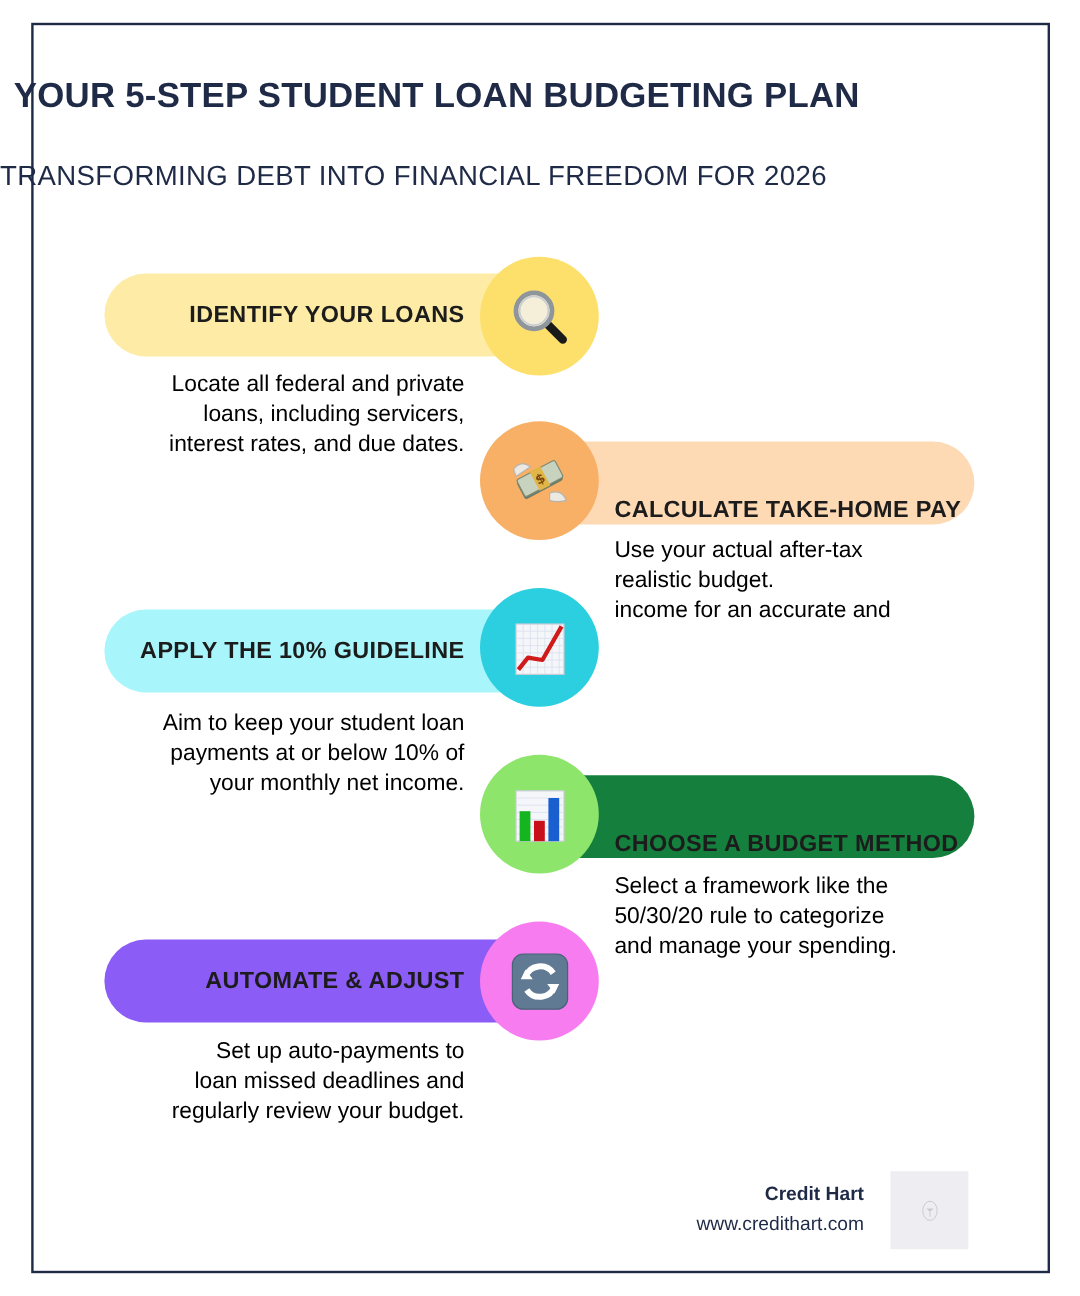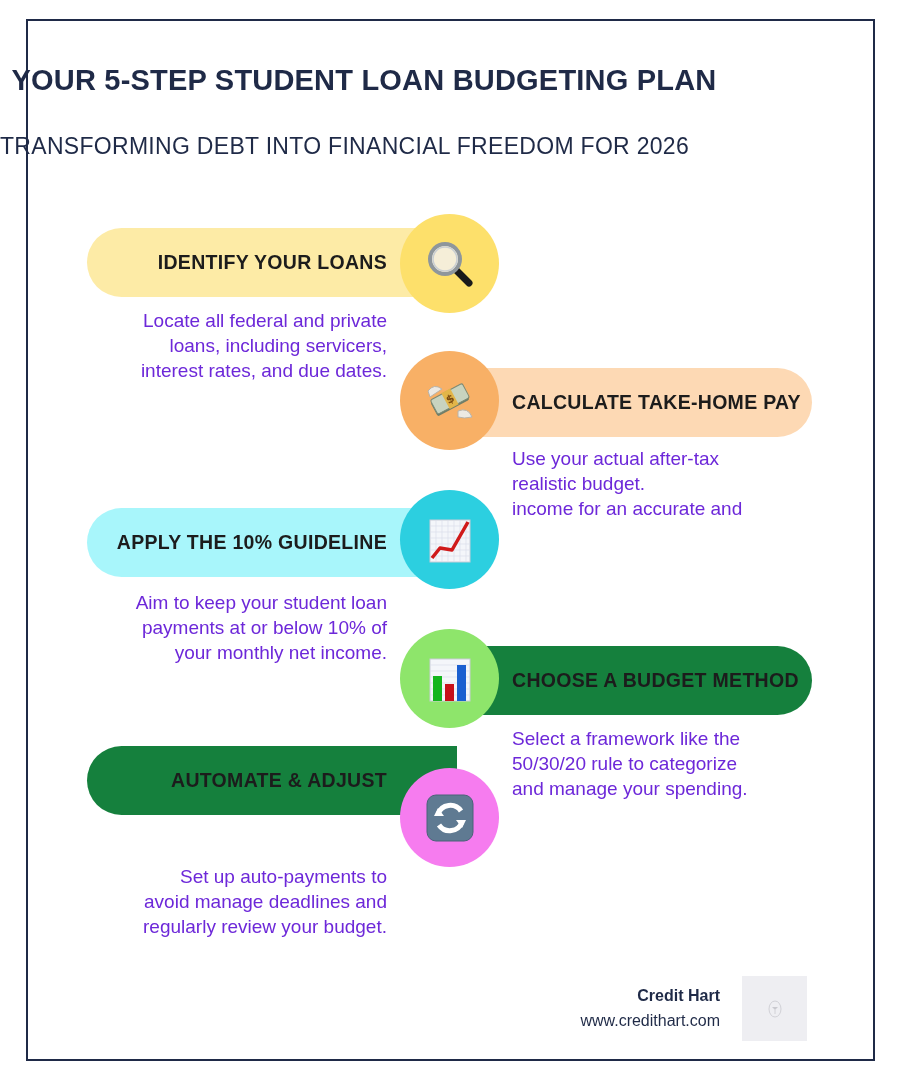--- a/index.html
+++ b/index.html
@@ -18,30 +18,30 @@
     position: absolute; left: 0; width: 900px; top: 133px; text-align: left;
     font-size: 23px; font-weight: 400; color: #1f2a47; letter-spacing: 0.3px;
   }
 
   .pill {
     position: absolute; height: 69px; border-radius: 35px;
     display: flex; align-items: center;
     font-size: 19.5px; font-weight: 700; color: #1c1c1c; letter-spacing: 0.3px;
   }
   .pill.left { left: 87px; width: 370px; justify-content: flex-end; padding-right: 70px; border-radius: 35px 0 0 35px; }
-  .pill.right { left: 445px; width: 367px; justify-content: flex-start; padding-left: 67px; border-radius: 0 35px 35px 0; }
+  .pill.right { left: 445px; width: 367px; justify-content: flex-start; padding-left: 67px; border-radius: 0 35px 35px 0; align-items: flex-end; }
 
   .circle {
     position: absolute; left: 400px; width: 99px; height: 99px; border-radius: 50%;
     display: flex; align-items: center; justify-content: center;
   }
   .circle svg { width: 52px; height: 52px; }
 
   .desc {
-    position: absolute; font-size: 19px; line-height: 25px; color: #6d28d9; font-weight: 400;
+    position: absolute; font-size: 19px; line-height: 25px; color: #000000; font-weight: 400;
   }
   .desc.left { left: 90px; width: 297px; text-align: right; }
   .desc.right { left: 512px; width: 290px; text-align: left; }
 
   .footer-name {
     position: absolute; right: 180px; top: 987px; font-size: 16px; font-weight: 700; color: #1f2a47; text-align: right;
   }
   .footer-url {
     position: absolute; right: 180px; top: 1012px; font-size: 16px; font-weight: 400; color: #1f2a47; text-align: right;
   }
@@ -142,35 +142,35 @@
     <rect x="21" y="31" width="9" height="17" fill="#c8101a"></rect>
     <rect x="33" y="12" width="9" height="36" fill="#1a5fd0"></rect>
   </svg>
 </div>
 <div class="desc right" style="top:726px;">
   <div>Select a framework like the</div>
   <div>50/30/20 rule to categorize</div>
   <div>and manage your spending.</div>
 </div>
 
-<div class="pill left" style="top:746px; background:#15803d;">
+<div class="pill left" style="top:783px; background:#8b5cf6;">
   <span>AUTOMATE &amp; ADJUST</span>
 </div>
 <div class="circle" style="top:768px; background:#f67cef;">
   <svg viewBox="0 0 52 52">
     <rect x="3" y="3" width="46" height="46" rx="9" fill="#5f7a92" stroke="#4a6278" stroke-width="1"></rect>
     <path d="M14 22 A13 13 0 0 1 37 19" fill="none" stroke="#ffffff" stroke-width="5"></path>
     <polygon points="10,24 20,24 14,16" fill="#ffffff"></polygon>
     <path d="M38 30 A13 13 0 0 1 15 33" fill="none" stroke="#ffffff" stroke-width="5"></path>
     <polygon points="42,28 32,28 38,36" fill="#ffffff"></polygon>
   </svg>
 </div>
 <div class="desc left" style="top:864px;">
   <div>Set up auto-payments to</div>
-  <div>avoid manage deadlines and</div>
+  <div>loan missed deadlines and</div>
   <div>regularly review your budget.</div>
 </div>
 
 <div class="footer-name">Credit Hart</div>
 <a class="footer-url">www.credithart.com</a>
 <div class="logo-box">
   <svg width="14" height="18" viewBox="0 0 14 18">
     <ellipse cx="7" cy="9" rx="6" ry="8" fill="none" stroke="#c9c9cf" stroke-width="0.8"></ellipse>
     <path d="M4 7 H10 L7 10 Z" fill="#c9c9cf"></path>
     <line x1="7" y1="10" x2="7" y2="14" stroke="#c9c9cf" stroke-width="0.8"></line>

